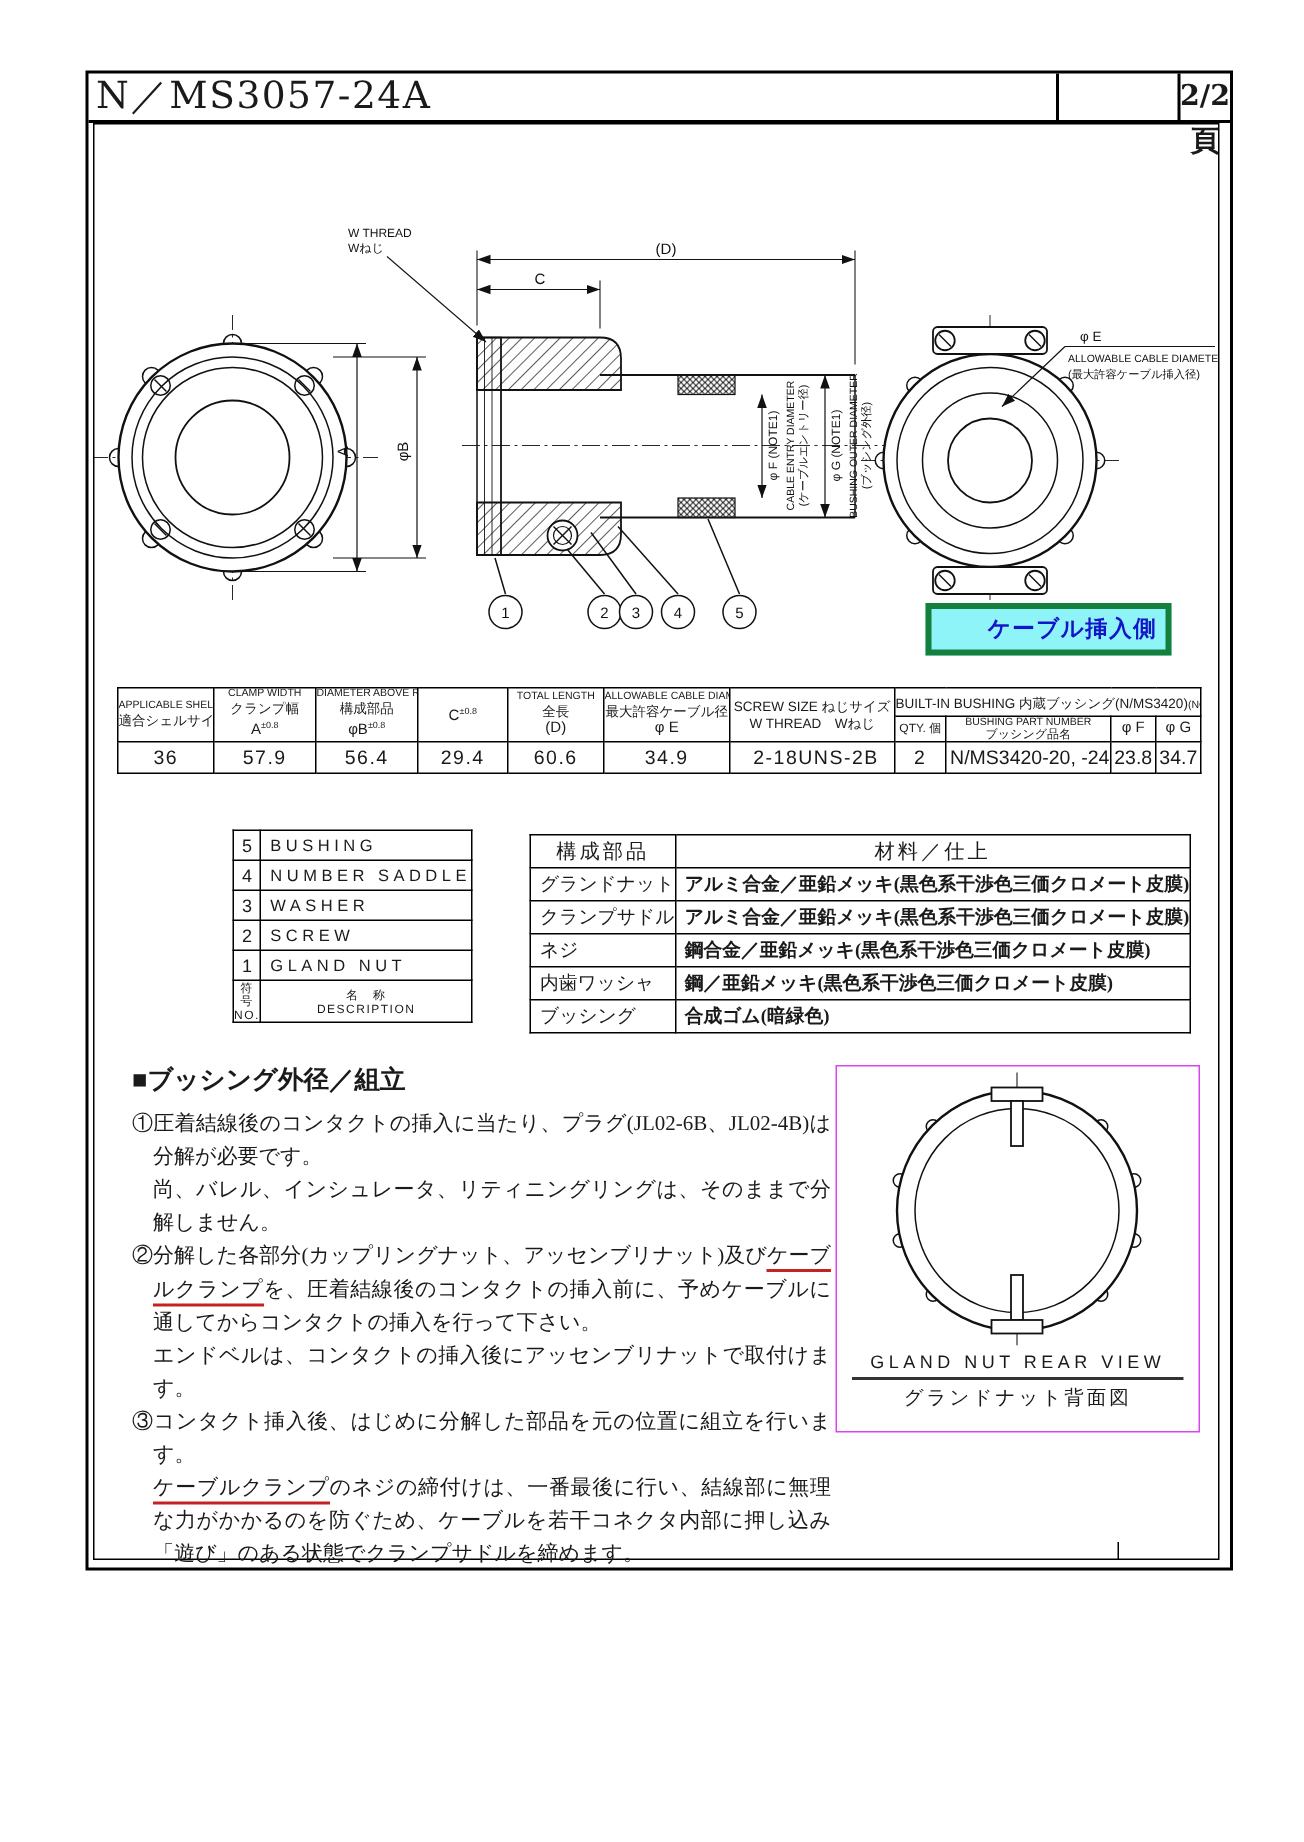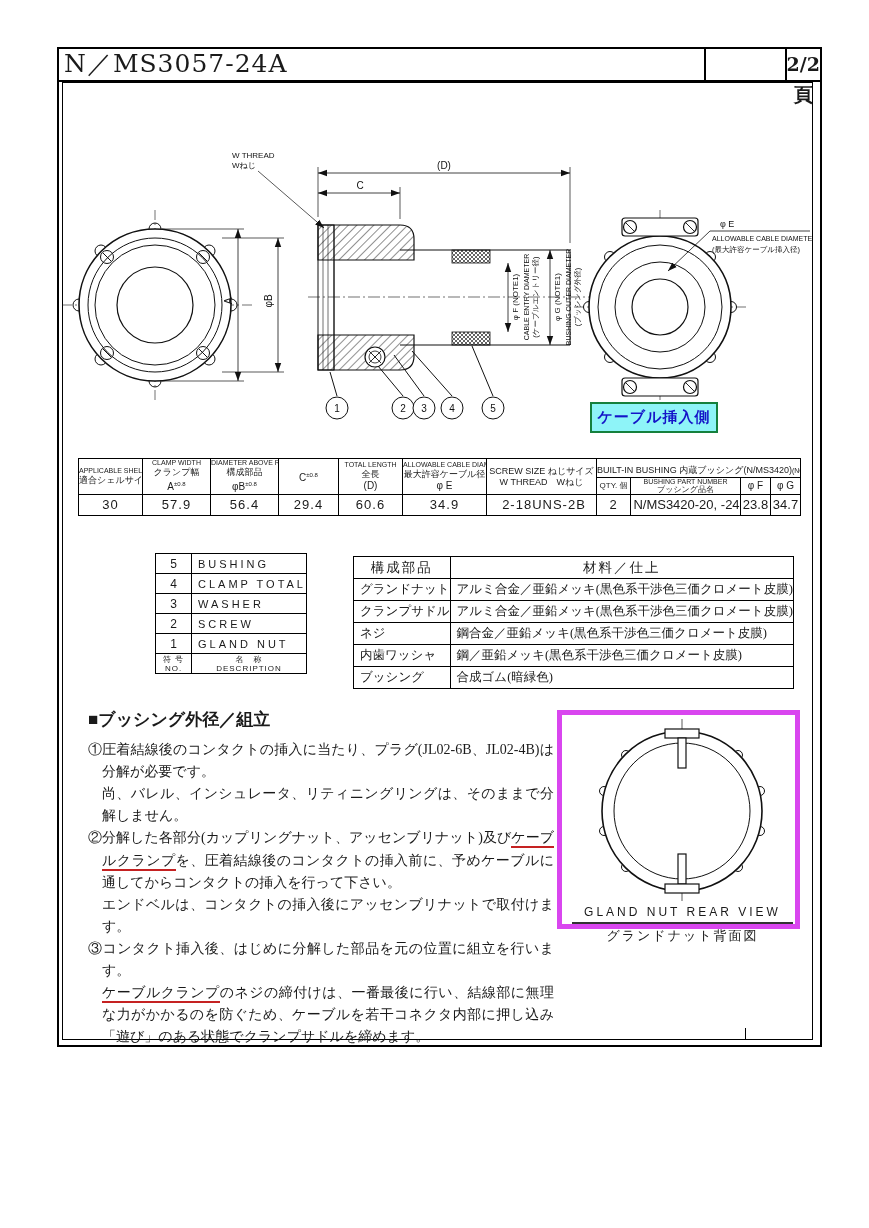--- a/index.html
+++ b/index.html
@@ -27,24 +27,24 @@
   .inner-frame{
     position:absolute;left:3px;top:33px;width:751px;height:958px;
     border:1px solid #000;box-sizing:border-box;
   }
   .corner-tick{position:absolute;left:686px;top:979px;width:1px;height:12px;background:#000;}
   
   .drawing{position:absolute;left:3px;top:46px;}
   svg text{fill:#111;font-family:"Liberation Sans",sans-serif;}
   
   .cable-label{
-    position:absolute;left:531px;top:353px;width:124px;height:27px;
-    background:#8ef4f8;border:2px solid #15803d; 
+    position:absolute;left:558px;top:353px;width:124px;height:27px;
+    background:#8ef4f8;border:4px solid #15803d; 
     display:flex;align-items:center;justify-content:center;
-    font-weight:bold;font-size:15px;color:#1414c8;letter-spacing:1px;
+    font-weight:bold;font-size:15px;color:#1414c8;letter-spacing:1px;padding-left:32px;
   }
   
   table{border-collapse:collapse;}
   td,th{border:1px solid #000;padding:0;}
   .dimtab{
     position:absolute;left:19px;top:409px;width:722px;table-layout:fixed;
     text-align:center;
   }
   .dimtab .en{display:block;font-size:7px;line-height:8px;transform-origin:center;white-space:nowrap;}
   .dimtab .jp{display:block;font-size:9px;line-height:11px;white-space:nowrap;}
@@ -58,34 +58,34 @@
   .partstab{position:absolute;left:96px;top:504px;width:152px;}
   .partstab td{height:19px;font-size:11px;}
   .partstab .no{width:38px;text-align:center;font-size:12px;}
   .partstab .desc{padding-left:6px;letter-spacing:3px;white-space:nowrap;}
   .partstab .ft{font-size:8px;line-height:9px;text-align:center;letter-spacing:1px;}
   
   .mattab{position:absolute;left:294px;top:507px;width:435px;font-family:"Liberation Serif",serif;}
   .mattab td{height:21px;font-size:12.5px;}
   .mattab .h{text-align:center;font-size:13.5px;letter-spacing:2px;}
   .mattab .p{width:113px;padding-left:6px;white-space:nowrap;}
-  .mattab .m{padding-left:6px;white-space:nowrap;}
+  .mattab .m{padding-left:6px;white-space:nowrap;font-weight:bold;}
   
   .instr{position:absolute;left:29px;top:659px;width:466px;}
   .instr-h{font-size:17px;font-weight:bold;font-family:"Liberation Sans",sans-serif;margin-bottom:8px;}
   .instr p{
     margin:0;font-family:"Liberation Serif",serif;font-size:14px;line-height:1.58;
     padding-left:14px;text-indent:-14px;text-align:justify;
   }
   .instr p.sub{padding-left:14px;text-indent:0;}
   .red-ul{border-bottom:2px solid #c52222;padding-bottom:1px;}
   
   .rearbox{
-    position:absolute;left:498px;top:661px;width:243px;height:219px;
-    border:5px solid #d946ef;box-sizing:border-box;
+    position:absolute;left:498px;top:661px;width:243px;height:245px;
+    border:1px solid #d946ef;box-sizing:border-box;
   }
   .rear-en{
     position:absolute;left:10px;top:190px;width:221px;text-align:center;
     font-size:12px;letter-spacing:3px;border-bottom:2px solid #333;padding-bottom:3px;white-space:nowrap;
   }
   .rear-jp{
     position:absolute;left:10px;top:212px;width:221px;text-align:center;
     font-size:13px;letter-spacing:2px;font-family:"Liberation Serif",serif;white-space:nowrap;
   }
 </style>
@@ -321,21 +321,21 @@
         <span class="en" style="font-size:8px">ブッシング品名</span>
       </td>
       <td>
             <span class="sym">φ F</span>
           </td>
       <td>
             <span class="sym">φ G</span>
           </td>
     </tr>
     <tr>
-      <td class="val">30</td>
+      <td class="val">36</td>
       <td class="val">57.9</td>
       <td class="val">56.4</td>
       <td class="val">29.4</td>
       <td class="val">60.6</td>
       <td class="val">34.9</td>
       <td class="val" style="text-align:center;padding-left:5px">2-18UNS-2B</td>
       <td class="val">2</td>
       <td class="val" style="text-align:center;padding-left:2px;letter-spacing:0">N/MS3420-20, -24</td>
       <td class="val" style="letter-spacing:0">23.8</td>
       <td class="val" style="letter-spacing:0">34.7</td>
@@ -344,21 +344,21 @@
     </table>
 
   <table class="partstab">
     <tbody>
         <tr>
       <td class="no">5</td>
       <td class="desc">BUSHING</td>
     </tr>
     <tr>
       <td class="no">4</td>
-      <td class="desc">CLAMP TOTAL</td>
+      <td class="desc">NUMBER SADDLE</td>
     </tr>
     <tr>
       <td class="no">3</td>
       <td class="desc">WASHER</td>
     </tr>
     <tr>
       <td class="no">2</td>
       <td class="desc">SCREW</td>
     </tr>
     <tr>

